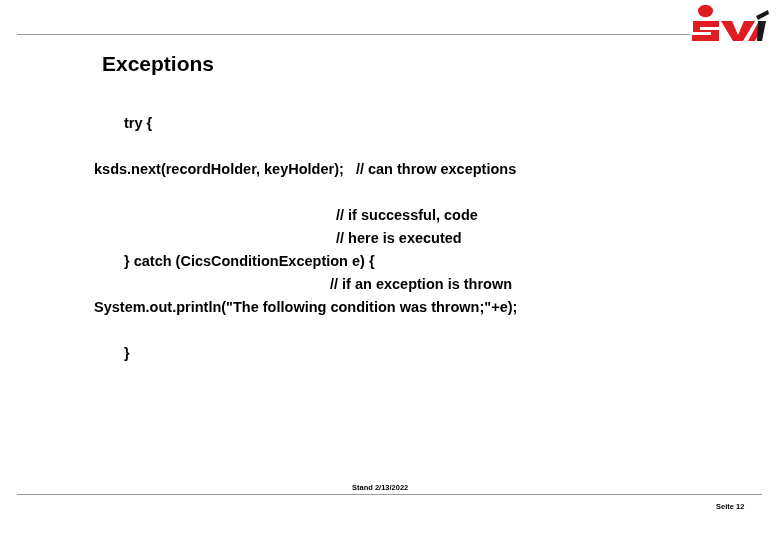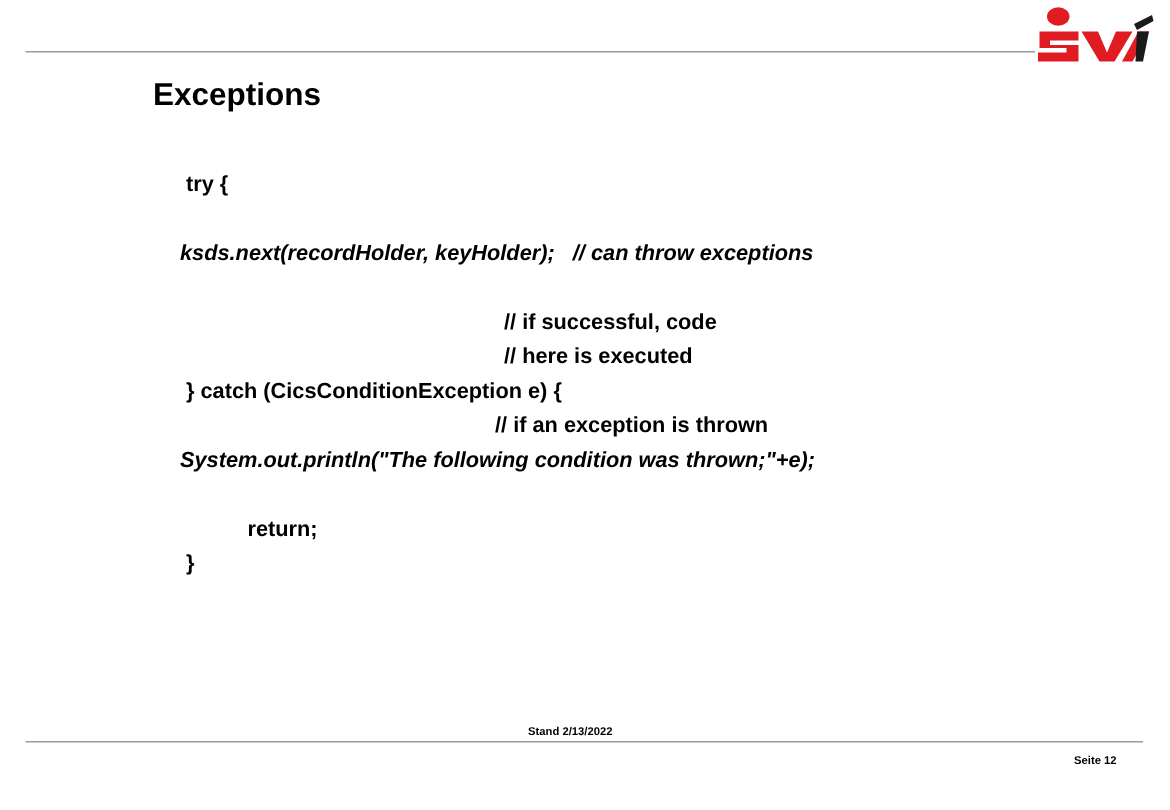--- a/index.html
+++ b/index.html
@@ -57,21 +57,21 @@
   .code-line {
     font-size: 14.5px;
     font-weight: bold;
     line-height: 23px;
     color: #000000;
     white-space: pre;
     height: 23px;
   }
   .ind-0  { padding-left: 124px; }
   .ind-1  { padding-left: 165px; }
-  .ind-2  { padding-left: 120px; font-style: italic; }
+  .ind-2  { padding-left: 94px; }
   .ind-3  { padding-left: 336px; }
   .ind-4  { padding-left: 330px; }
   .ind-5  { padding-left: 352px; }
   .spacer { height: 23px; }
 
   
   #footer-rule {
     position: absolute;
     left: 17px;
     top: 494px;
@@ -125,19 +125,18 @@
   <div class="code-line ind-0">try {</div>
   <div class="spacer"></div>
   <div class="code-line ind-2">ksds.next(recordHolder, keyHolder);   // can throw exceptions</div>
   <div class="spacer"></div>
   <div class="code-line ind-3">// if successful, code</div>
   <div class="code-line ind-3">// here is executed</div>
   <div class="code-line ind-0">} catch (CicsConditionException e) {</div>
   <div class="code-line ind-4">// if an exception is thrown</div>
   <div class="code-line ind-2">System.out.println("The following condition was thrown;"+e);</div>
   <div class="spacer"></div>
-  <div class="code-line ind-1">return;</div>
   <div class="code-line ind-0">}</div>
 </div>
 
 <div id="footer-rule"></div>
 <div id="footer-date">Stand 2/13/2022</div>
 <div id="footer-page">Seite 12</div>
 
 </body></html>

